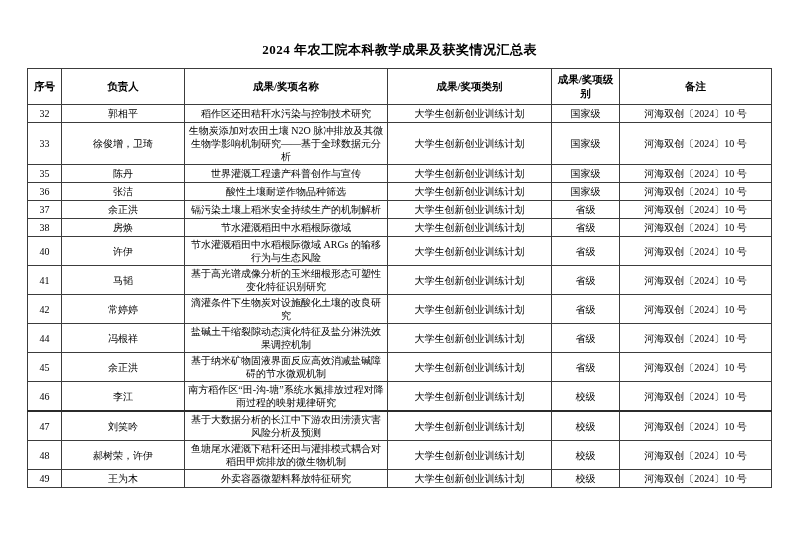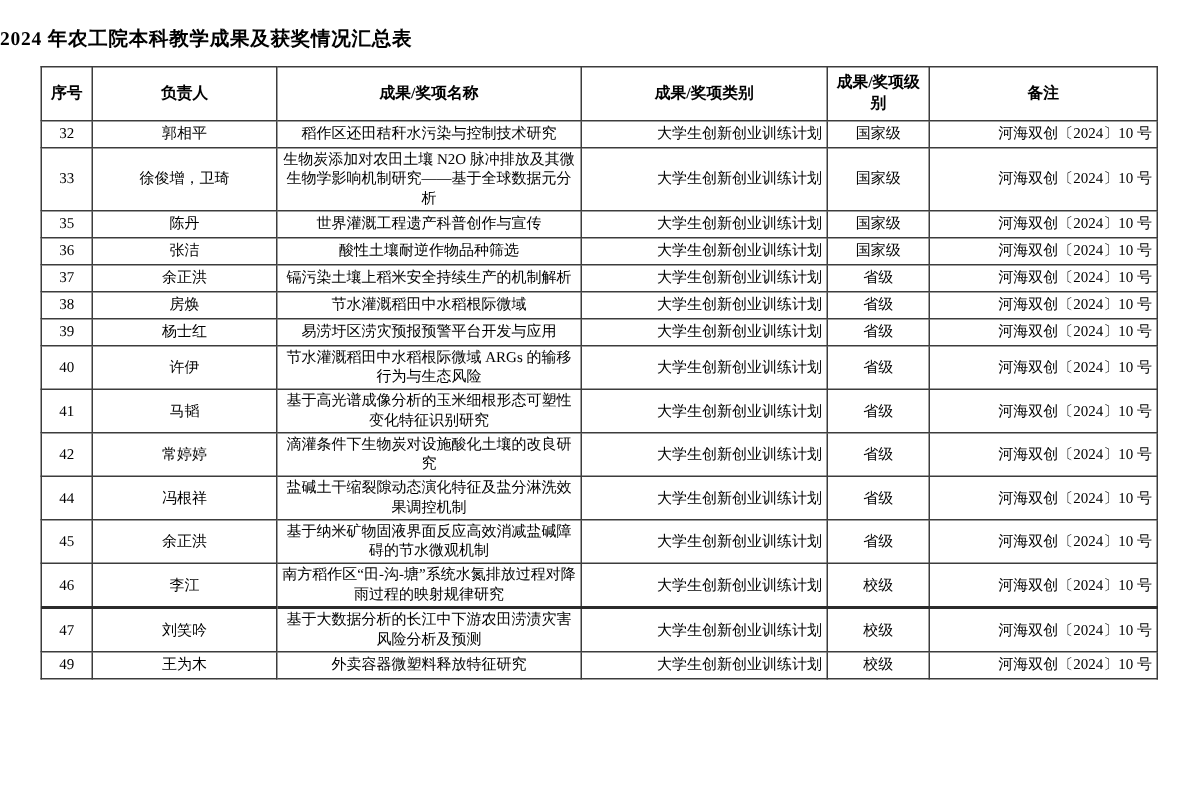--- a/index.html
+++ b/index.html
@@ -10,21 +10,22 @@
   .page {
     position: relative;
     width: 799px;
     height: 540px;
     background: #ffffff;
     font-family: "Liberation Serif", "DejaVu Serif", serif;
     color: #000000;
     overflow: hidden;
   }
   .doc-title {
-    padding-top: 17px;
+    padding-top: 41px;
+    text-align: center;
     font-size: 13px;
     font-weight: bold;
     letter-spacing: 0.5px;
   }
   table.summary-table {
     border-collapse: collapse;
     table-layout: fixed;
     width: 744px;
     margin: 9px auto 0 auto;
   }
@@ -47,21 +48,21 @@
     font-size: 10px;
     line-height: 1.3;
     height: 15px;
     padding: 1px 3px;
     vertical-align: middle;
   }
   td.col-no, td.col-leader, td.col-name, td.col-level {
     text-align: center;
   }
   td.col-category, td.col-remark {
-    text-align: right;
+    text-align: center;
     padding-left: 5px;
   }
   tr.thick-bottom td {
     border-bottom: 2px solid #2b2b2b;
   }
 </style>
 </head>
 <body>
 
 <div class="page">
@@ -129,28 +130,20 @@
         </tr>
         <tr>
           <td class="col-no">38</td>
           <td class="col-leader">房焕</td>
           <td class="col-name">节水灌溉稻田中水稻根际微域</td>
           <td class="col-category">大学生创新创业训练计划</td>
           <td class="col-level">省级</td>
           <td class="col-remark">河海双创〔2024〕10 号</td>
         </tr>
         <tr>
-          <td class="col-no">39</td>
-          <td class="col-leader">杨士红</td>
-          <td class="col-name">易涝圩区涝灾预报预警平台开发与应用</td>
-          <td class="col-category">大学生创新创业训练计划</td>
-          <td class="col-level">省级</td>
-          <td class="col-remark">河海双创〔2024〕10 号</td>
-        </tr>
-        <tr>
           <td class="col-no">40</td>
           <td class="col-leader">许伊</td>
           <td class="col-name">节水灌溉稻田中水稻根际微域 ARGs 的输移行为与生态风险</td>
           <td class="col-category">大学生创新创业训练计划</td>
           <td class="col-level">省级</td>
           <td class="col-remark">河海双创〔2024〕10 号</td>
         </tr>
         <tr>
           <td class="col-no">41</td>
           <td class="col-leader">马韬</td>
@@ -193,20 +186,28 @@
         </tr>
         <tr>
           <td class="col-no">47</td>
           <td class="col-leader">刘笑吟</td>
           <td class="col-name">基于大数据分析的长江中下游农田涝渍灾害风险分析及预测</td>
           <td class="col-category">大学生创新创业训练计划</td>
           <td class="col-level">校级</td>
           <td class="col-remark">河海双创〔2024〕10 号</td>
         </tr>
         <tr>
+          <td class="col-no">48</td>
+          <td class="col-leader">郝树荣，许伊</td>
+          <td class="col-name">鱼塘尾水灌溉下秸秆还田与灌排模式耦合对稻田甲烷排放的微生物机制</td>
+          <td class="col-category">大学生创新创业训练计划</td>
+          <td class="col-level">校级</td>
+          <td class="col-remark">河海双创〔2024〕10 号</td>
+        </tr>
+        <tr>
           <td class="col-no">49</td>
           <td class="col-leader">王为木</td>
           <td class="col-name">外卖容器微塑料释放特征研究</td>
           <td class="col-category">大学生创新创业训练计划</td>
           <td class="col-level">校级</td>
           <td class="col-remark">河海双创〔2024〕10 号</td>
         </tr>
       </tbody>
   </table>
 

